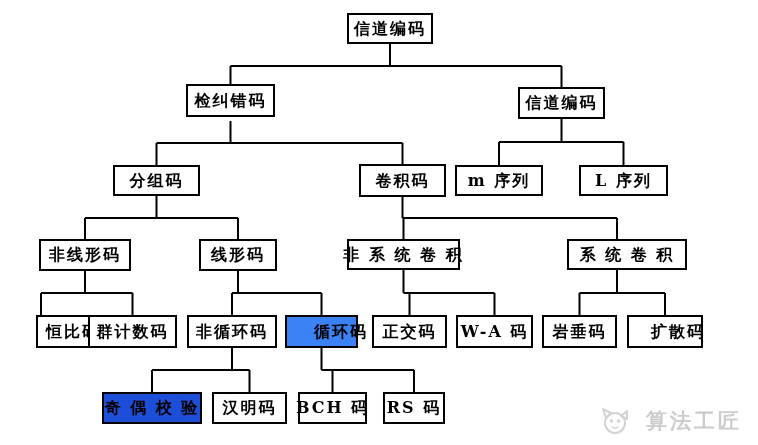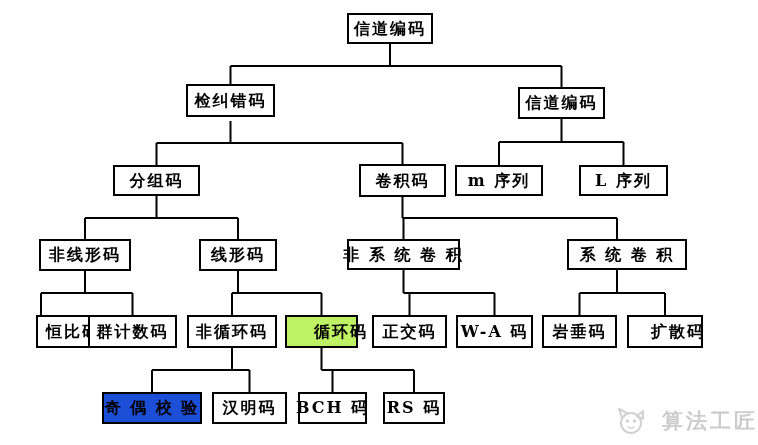--- a/index.html
+++ b/index.html
@@ -26,21 +26,21 @@
     align-items: center;
     justify-content: center;
     font-size: 16px;
     letter-spacing: 2px;
     white-space: nowrap;
     line-height: 1;
     font-weight: bold;
   }
   .watermark {
     position: absolute;
-    right: 0;
+    right: 16px;
     bottom: 9px;
     display: flex;
     align-items: center;
     gap: 13px;
     font-family: "DejuVu Sans", "Liberation Sans", sans-serif;
     user-select: none;
   }
   .wm-text {
     font-size: 21px;
     letter-spacing: 3px;
@@ -108,21 +108,21 @@
       <div class="node" style="left: 359px; top: 164px; width: 87px; height: 33px; border-color: rgb(0, 0, 0); background: rgb(255, 255, 255); color: rgb(0, 0, 0);">卷积码</div>
       <div class="node" style="left: 455px; top: 165px; width: 88px; height: 31px; border-color: rgb(0, 0, 0); background: rgb(255, 255, 255); color: rgb(0, 0, 0);">m 序列</div>
       <div class="node" style="left: 579px; top: 165px; width: 89px; height: 31px; border-color: rgb(0, 0, 0); background: rgb(255, 255, 255); color: rgb(0, 0, 0);">L 序列</div>
       <div class="node" style="left: 39px; top: 239px; width: 92px; height: 32px; border-color: rgb(0, 0, 0); background: rgb(255, 255, 255); color: rgb(0, 0, 0);">非线形码</div>
       <div class="node" style="left: 199px; top: 239px; width: 78px; height: 32px; border-color: rgb(0, 0, 0); background: rgb(255, 255, 255); color: rgb(0, 0, 0);">线形码</div>
       <div class="node" style="left: 347px; top: 239px; width: 113px; height: 31px; border-color: rgb(0, 0, 0); background: rgb(255, 255, 255); color: rgb(0, 0, 0);">非 系 统 卷 积</div>
       <div class="node" style="left: 567px; top: 239px; width: 120px; height: 31px; border-color: rgb(0, 0, 0); background: rgb(255, 255, 255); color: rgb(0, 0, 0);">系 统 卷 积</div>
       <div class="node" style="left: 4px; top: 315px; width: 74px; height: 33px; border-color: rgb(0, 0, 0); background: rgb(255, 255, 255); color: rgb(0, 0, 0); margin-left: 32px;">恒比码</div>
       <div class="node" style="left: 88px; top: 315px; width: 89px; height: 33px; border-color: rgb(0, 0, 0); background: rgb(255, 255, 255); color: rgb(0, 0, 0);">群计数码</div>
       <div class="node" style="left: 187px; top: 315px; width: 90px; height: 33px; border-color: rgb(0, 0, 0); background: rgb(255, 255, 255); color: rgb(0, 0, 0);">非循环码</div>
-      <div class="node" style="left: 285px; top: 315px; width: 73px; height: 33px; border-color: rgb(0, 0, 0); background: #bef264; color: rgb(0, 0, 0); padding-left: 39px;">循环码</div>
+      <div class="node" style="left: 285px; top: 315px; width: 73px; height: 33px; border-color: rgb(0, 0, 0); background: #3b82f6; color: rgb(0, 0, 0); padding-left: 39px;">循环码</div>
       <div class="node" style="left: 372px; top: 315px; width: 75px; height: 33px; border-color: rgb(0, 0, 0); background: rgb(255, 255, 255); color: rgb(0, 0, 0);">正交码</div>
       <div class="node" style="left: 456px; top: 315px; width: 77px; height: 33px; border-color: rgb(0, 0, 0); background: rgb(255, 255, 255); color: rgb(0, 0, 0);">W-A 码</div>
       <div class="node" style="left: 542px; top: 315px; width: 75px; height: 33px; border-color: rgb(0, 0, 0); background: rgb(255, 255, 255); color: rgb(0, 0, 0);">岩垂码</div>
       <div class="node" style="left: 627px; top: 315px; width: 76px; height: 33px; border-color: rgb(0, 0, 0); background: rgb(255, 255, 255); color: rgb(0, 0, 0); padding-left: 26px;">扩散码</div>
       <div class="node" style="left: 102px; top: 392px; width: 100px; height: 32px; border-color: rgb(0, 0, 0); background: #1d4ed8; color: rgb(0, 0, 0);">奇 偶 校 验</div>
       <div class="node" style="left: 212px; top: 392px; width: 75px; height: 32px; border-color: rgb(0, 0, 0); background: rgb(255, 255, 255); color: rgb(0, 0, 0);">汉明码</div>
       <div class="node" style="left: 298px; top: 392px; width: 69px; height: 32px; border-color: rgb(0, 0, 0); background: rgb(255, 255, 255); color: rgb(0, 0, 0);">BCH 码</div>
       <div class="node" style="left: 383px; top: 392px; width: 62px; height: 32px; border-color: rgb(0, 0, 0); background: rgb(255, 255, 255); color: rgb(0, 0, 0);">RS 码</div>
     </div>
   <div class="watermark">

